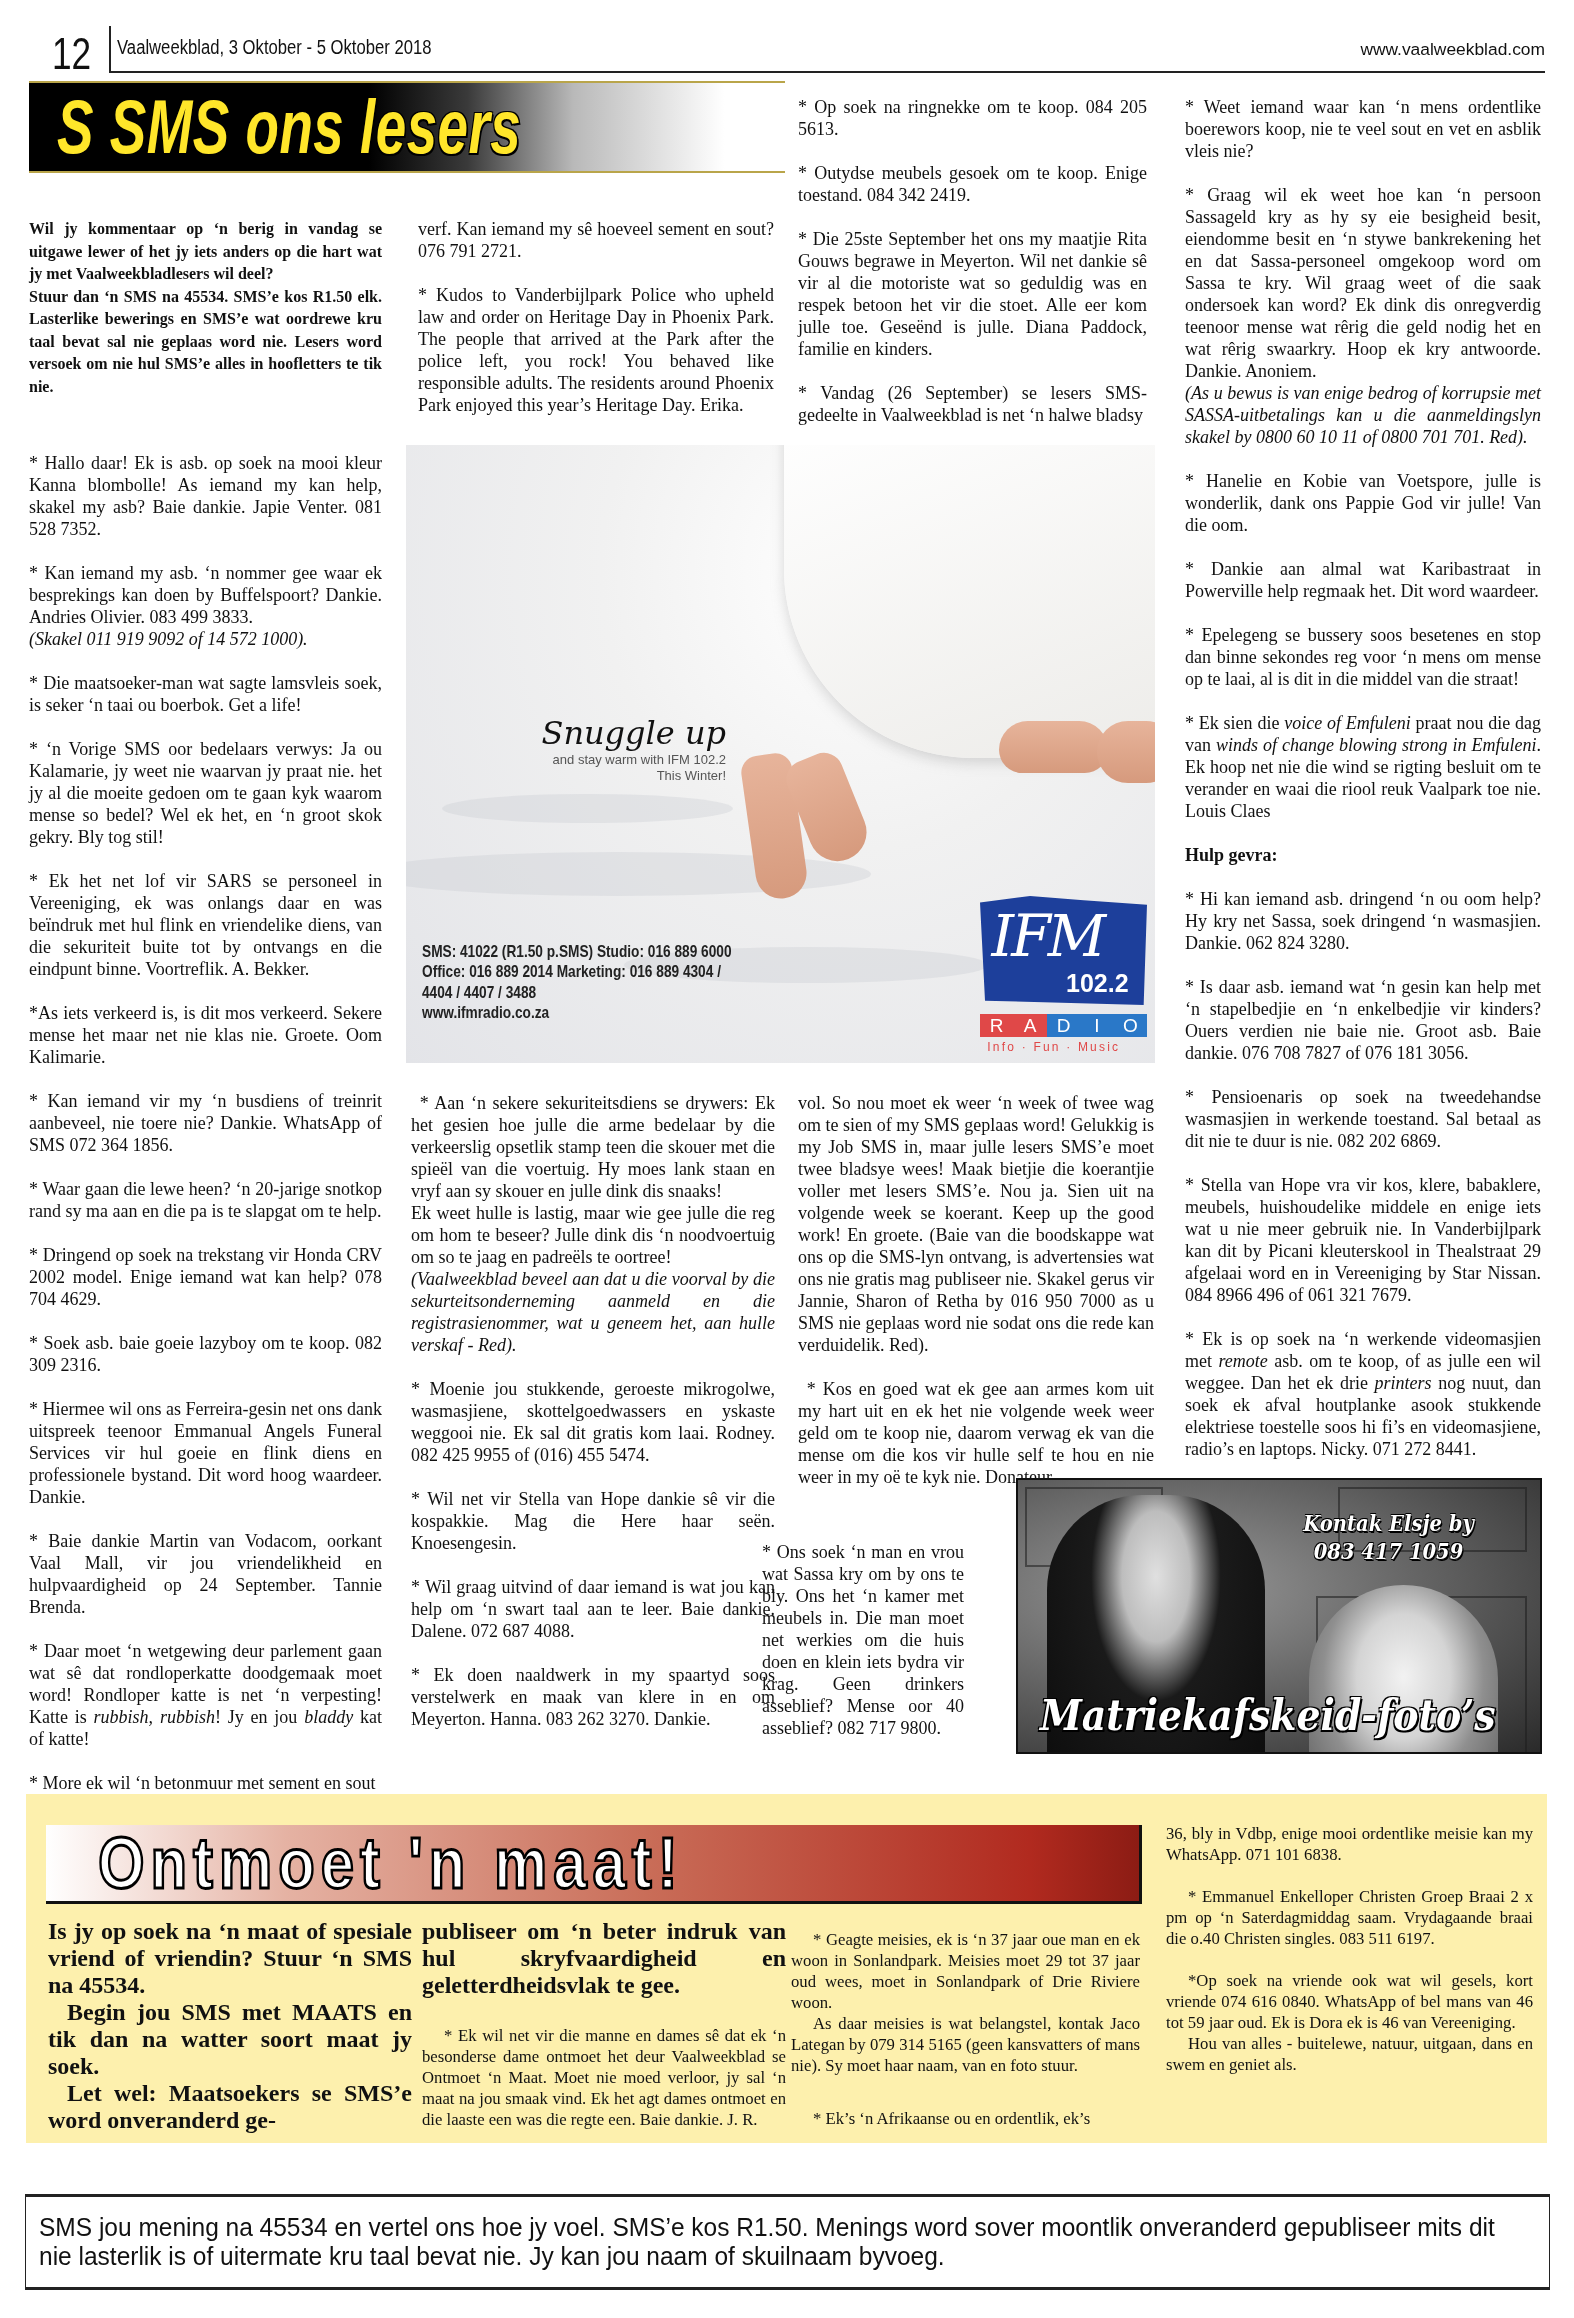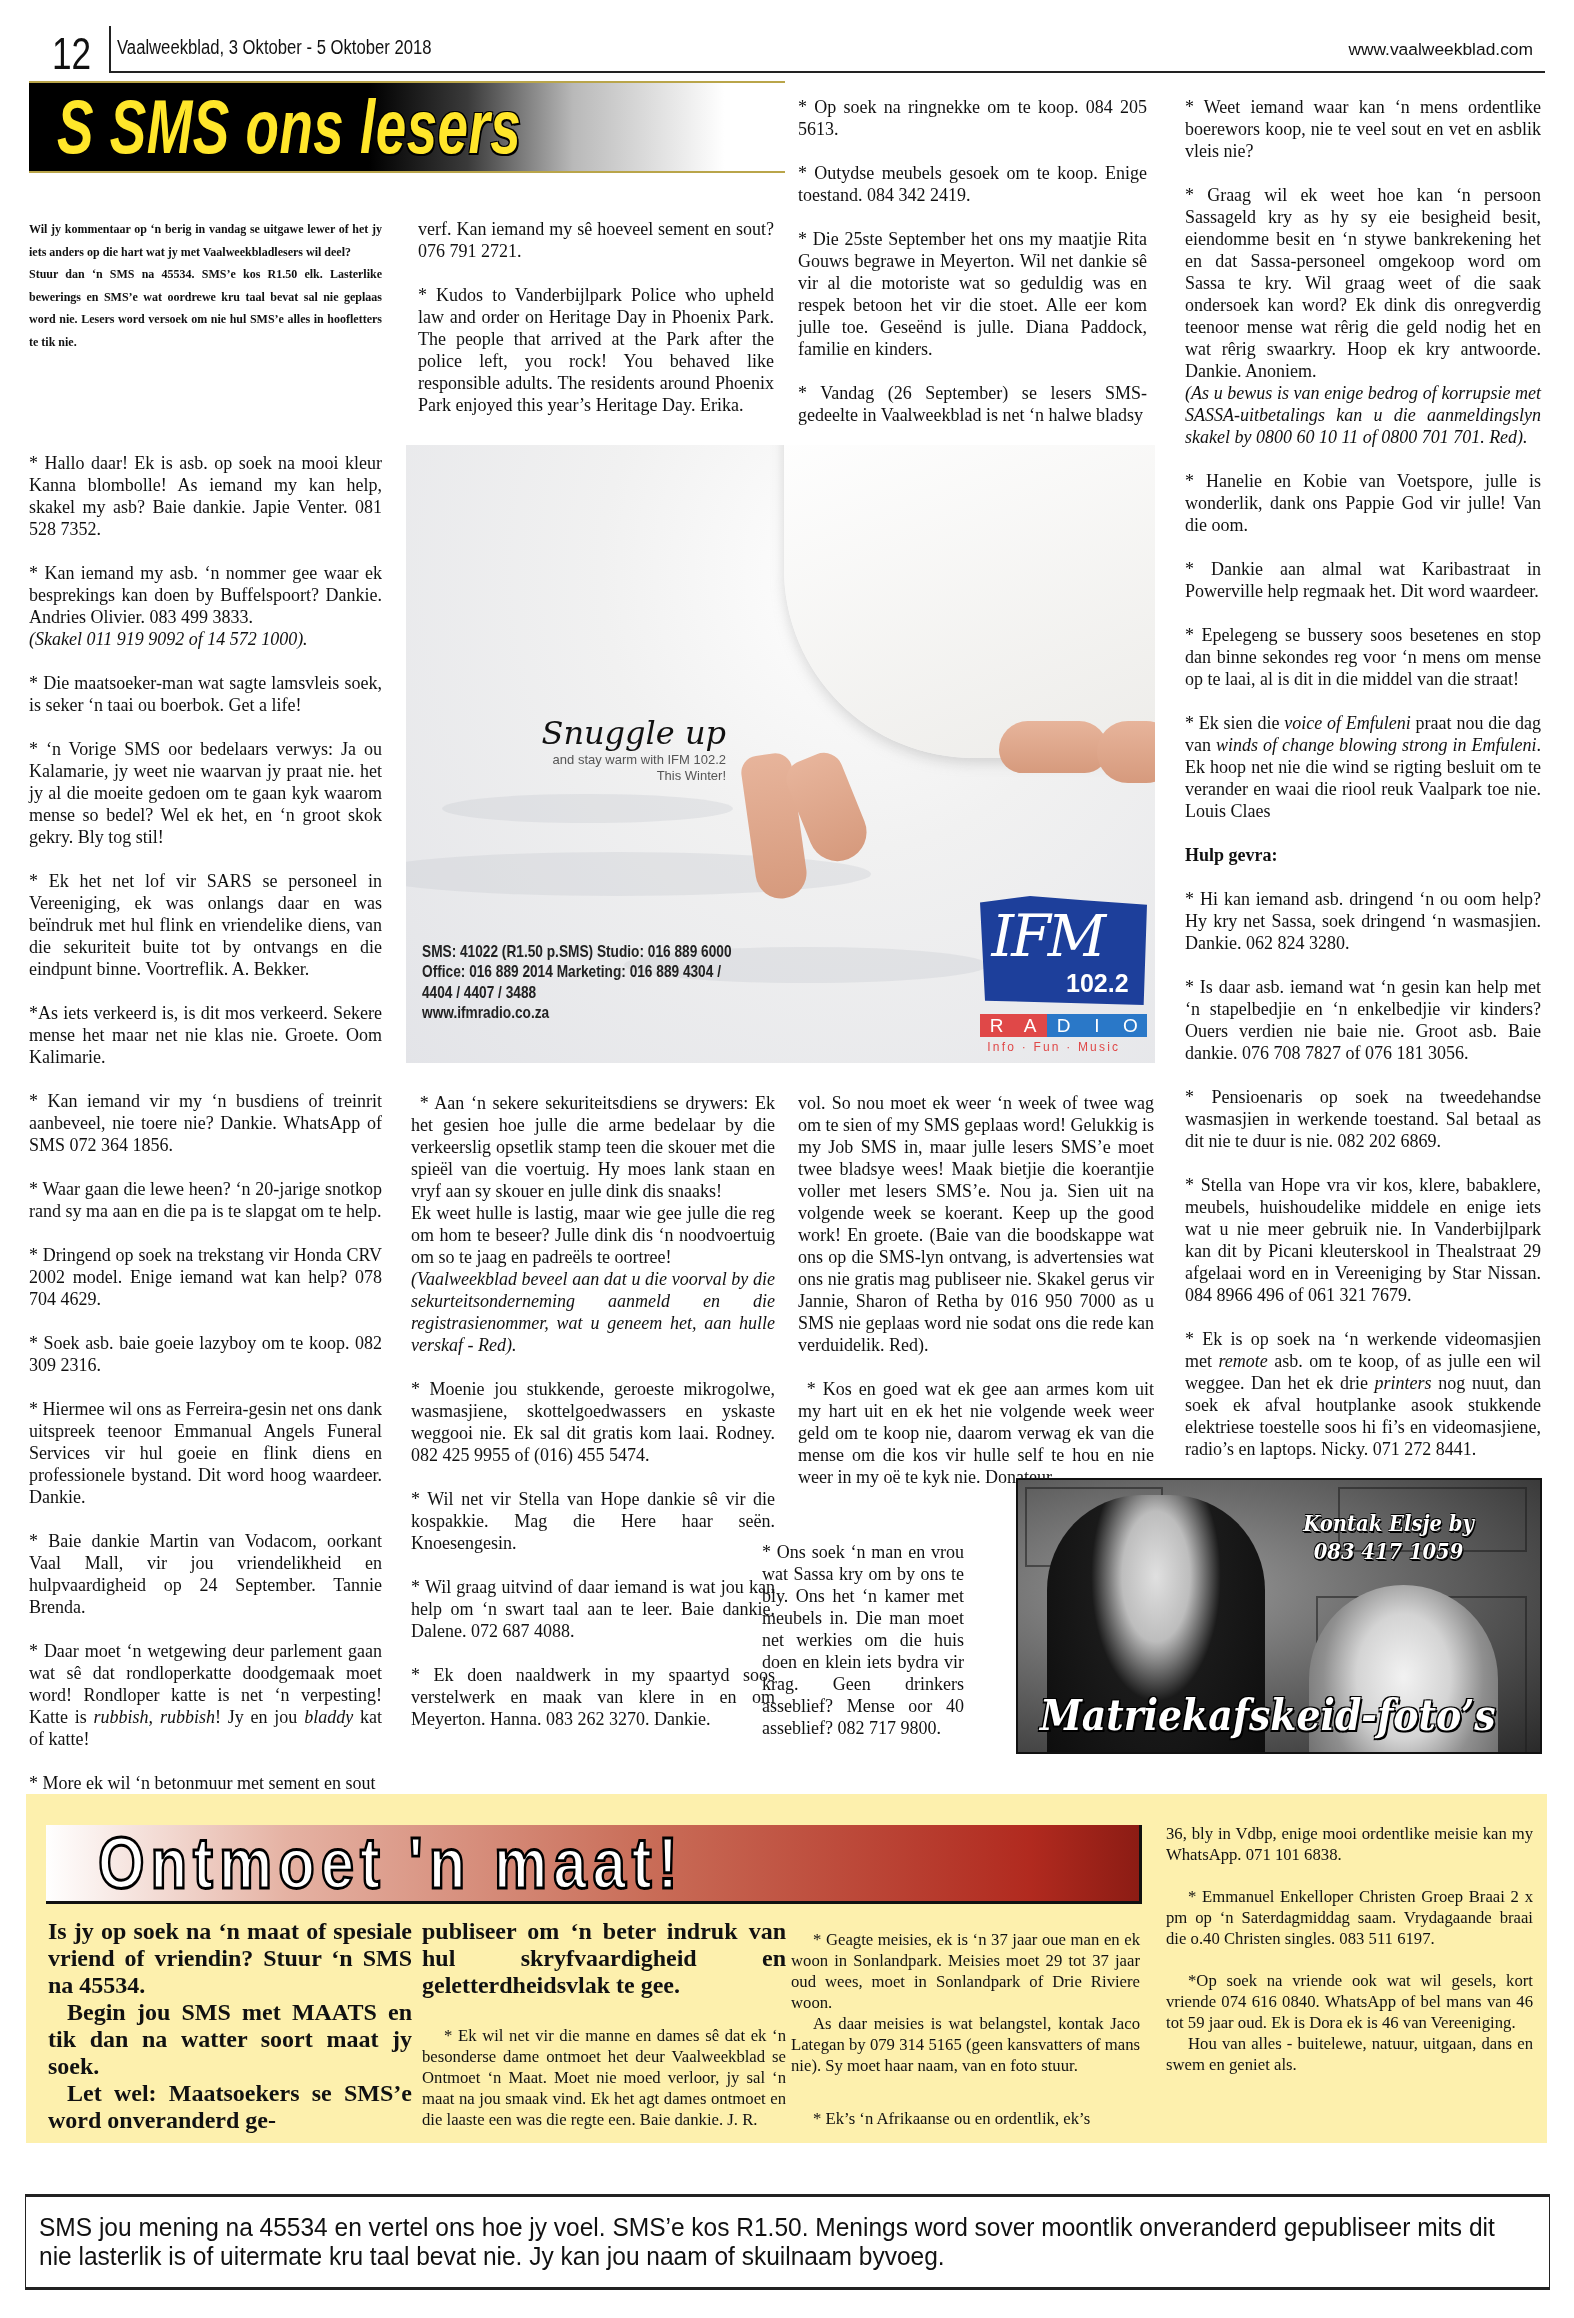--- a/index.html
+++ b/index.html
@@ -5,32 +5,32 @@
   * { box-sizing: border-box; margin: 0; padding: 0; }
   html, body { width: 1574px; height: 2319px; background: #ffffff; overflow: hidden; }
   body { position: relative; font-family: "Liberation Serif", "DejaVu Serif", serif; color: #111; }
 
   
   .masthead { position: absolute; left: 36px; top: 26px; width: 1509px; height: 47px; }
   .page-num { position: absolute; left: 16px; top: 5.8px; font-family: "Liberation Sans", sans-serif; font-size: 44px; line-height: 44px; transform: scaleX(0.8); transform-origin: left; }
   .mast-rule-v { position: absolute; left: 73px; top: 0; width: 1.5px; height: 47px; background: #222; }
   .mast-rule-h { position: absolute; left: 73px; top: 45px; right: 0; height: 1.5px; background: #222; }
   .mast-title { position: absolute; left: 81px; top: 10.2px; font-family: "Liberation Sans", sans-serif; font-size: 19.6px; transform: scaleX(0.85); transform-origin: left; white-space: nowrap; }
-  .mast-url { position: absolute; right: 12px; top: 13px; font-family: "Liberation Sans", sans-serif; font-size: 17.4px; }
+  .mast-url { position: absolute; right: 0; top: 13px; font-family: "Liberation Sans", sans-serif; font-size: 17.4px; }
 
   
   .sms-banner { position: absolute; left: 29px; top: 81px; width: 756px; height: 92px;
     background: linear-gradient(90deg, #000 0%, #000 45%, #3a3a3a 58%, #b9b9b9 72%, #fff 92%);
     border-top: 2.2px solid #b9a54a; border-bottom: 2.2px solid #b9a54a; }
   .sms-banner-text { position: absolute; left: 28px; top: 4.4px; font-family: "Liberation Sans", sans-serif; font-weight: bold; font-style: italic; font-size: 76px; line-height: 79px; color: #ffe62a; transform: scaleX(0.72); transform-origin: left; white-space: nowrap; letter-spacing: 0.7px; text-shadow: 2.2px 2.2px 0 #000, -1.5px -1.5px 0 #000, 1.5px -1.5px 0 #000, -1.5px 1.5px 0 #000; }
 
   .col { position: absolute; font-size: 18px; line-height: 22px; text-align: justify; }
   .col p { margin-bottom: 22px; }
   .col p.tight { margin-bottom: 0; }
-  .intro { font-family: "Liberation Serif", serif; font-weight: bold; font-size: 12px; line-height: 22.5px; }
+  .intro { font-family: "Liberation Serif", serif; font-weight: bold; font-size: 16px; line-height: 22.5px; }
   .intro p { margin-bottom: 0; }
   .ital { font-style: italic; }
   .head-bold { font-weight: bold; }
 
   .c1 { left: 29px; width: 353px; }
   .c2 { left: 418px; width: 356px; }
   .c3 { left: 798px; width: 349px; }
   .c4 { left: 1185px; width: 356px; }
 
   

